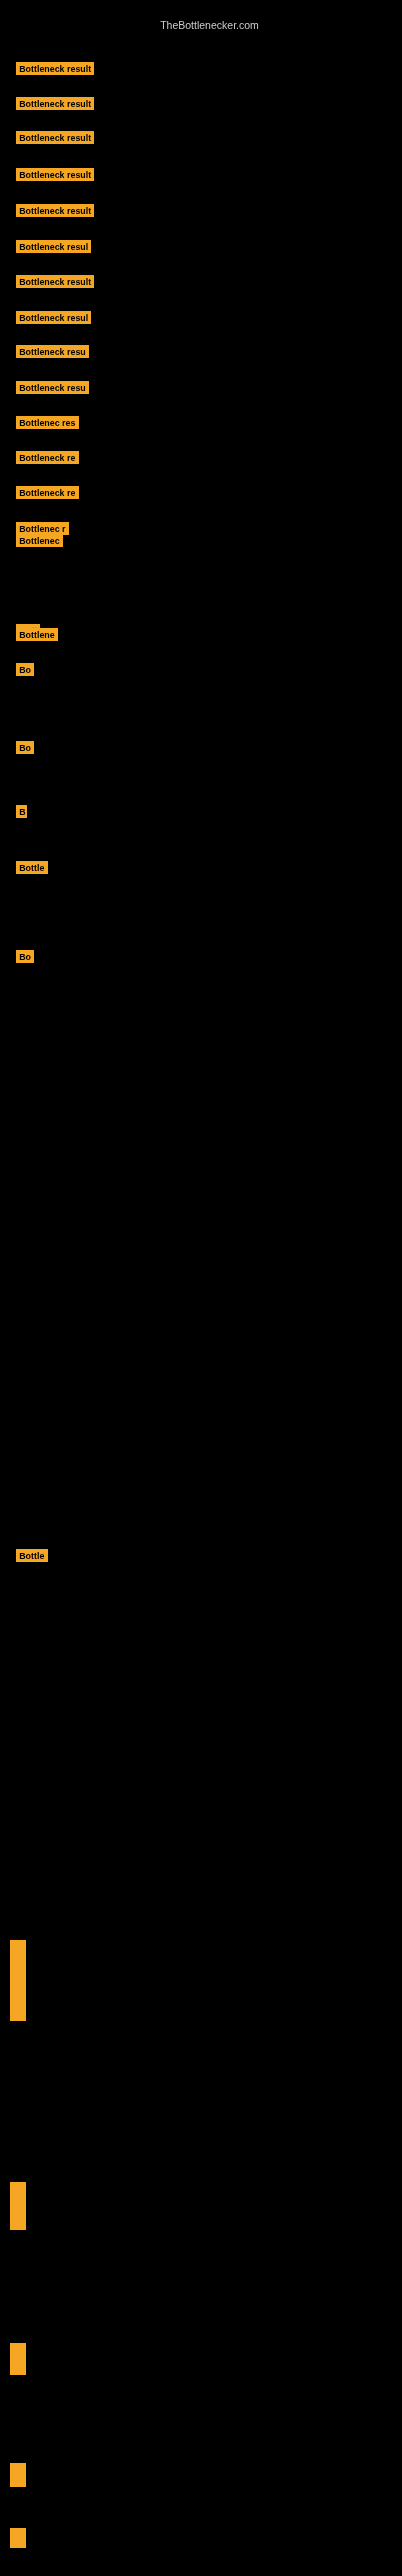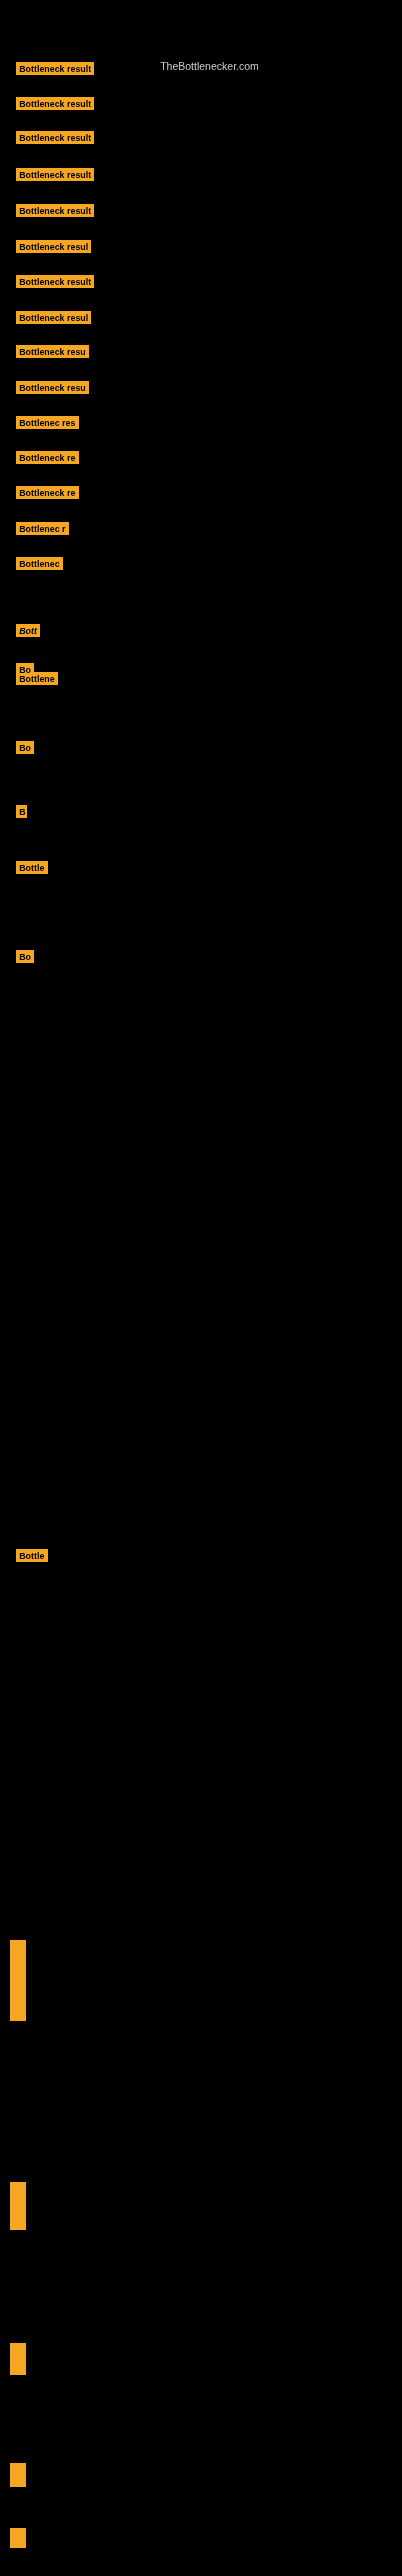--- a/index.html
+++ b/index.html
@@ -13,21 +13,20 @@
       min-height: 2576px;
       font-family: Arial, sans-serif;
       position: relative;
     }
     .site-title {
       color: #cccccc;
       font-size: 10.5px;
       text-align: center;
       padding: 3.2px 0;
       width: 100%;
-      margin-top: 41px;
     }
     .badge {
       background-color: #f5a623;
       color: #000000;
       font-size: 8.9px;
       font-weight: bold;
       padding: 1.6px 3.2px;
       display: inline-block;
       white-space: nowrap;
       overflow: hidden;
@@ -56,23 +55,23 @@
     <div class="badge-row" style="top: 188px; left: 0px;"><span class="badge" style="max-width: 88px;">Bottleneck result</span></div>
     <div class="badge-row" style="top: 224px; left: 0px;"><span class="badge" style="max-width: 81px;">Bottleneck resul</span></div>
     <div class="badge-row" style="top: 259px; left: 0px;"><span class="badge" style="max-width: 85px;">Bottleneck result</span></div>
     <div class="badge-row" style="top: 295px; left: 0px;"><span class="badge" style="max-width: 82px;">Bottleneck resul</span></div>
     <div class="badge-row" style="top: 329px; left: 0px;"><span class="badge" style="max-width: 79px;">Bottleneck resu</span></div>
     <div class="badge-row" style="top: 365px; left: 0px;"><span class="badge" style="max-width: 76px;">Bottleneck resu</span></div>
     <div class="badge-row" style="top: 400px; left: 0px;"><span class="badge" style="max-width: 72px;">Bottlenec res</span></div>
     <div class="badge-row" style="top: 435px; left: 0px;"><span class="badge" style="max-width: 68px;">Bottleneck re</span></div>
     <div class="badge-row" style="top: 470px; left: 0px;"><span class="badge" style="max-width: 67px;">Bottleneck re</span></div>
     <div class="badge-row" style="top: 506px; left: 0px;"><span class="badge" style="max-width: 63px;">Bottlenec r</span></div>
-    <div class="badge-row" style="top: 541px; left: 0px;"><span class="badge" style="max-width: 55px;">Bottlenec</span></div>
+    <div class="badge-row" style="top: 518px; left: 0px;"><span class="badge" style="max-width: 55px;">Bottlenec</span></div>
     <div class="badge-row" style="top: 608px; left: 0px; font-style: italic;"><span class="badge" style="max-width: 32px;">Bott</span></div>
-    <div class="badge-row" style="top: 612px; left: 0px;"><span class="badge" style="max-width: 48px; margin-top: 44px;">Bottlene</span></div>
+    <div class="badge-row" style="top: 612px; left: 0px;"><span class="badge" style="max-width: 48px;">Bottlene</span></div>
     <div class="badge-row" style="top: 647px; left: 0px;"><span class="badge" style="max-width: 17.7px;">Bo</span></div>
     <div class="badge-row" style="top: 725px; left: 0px;"><span class="badge" style="max-width: 17.7px;">Bo</span></div>
     <div class="badge-row" style="top: 789px; left: 0px;"><span class="badge" style="max-width: 11.3px;">B</span></div>
     <div class="badge-row" style="top: 845px; left: 0px;"><span class="badge" style="max-width: 36px;">Bottle</span></div>
     <div class="badge-row" style="top: 934px; left: 0px;"><span class="badge" style="max-width: 17.7px;">Bo</span></div>
     <div class="badge-row" style="top: 1533px; left: 0px;"><span class="badge" style="max-width: 36px;">Bottle</span></div>
   </div>
 <div id="lines-container">
     <div class="vertical-line" style="top: 1932px; height: 81px;"></div>
     <div class="vertical-line" style="top: 2174px; height: 48px;"></div>

